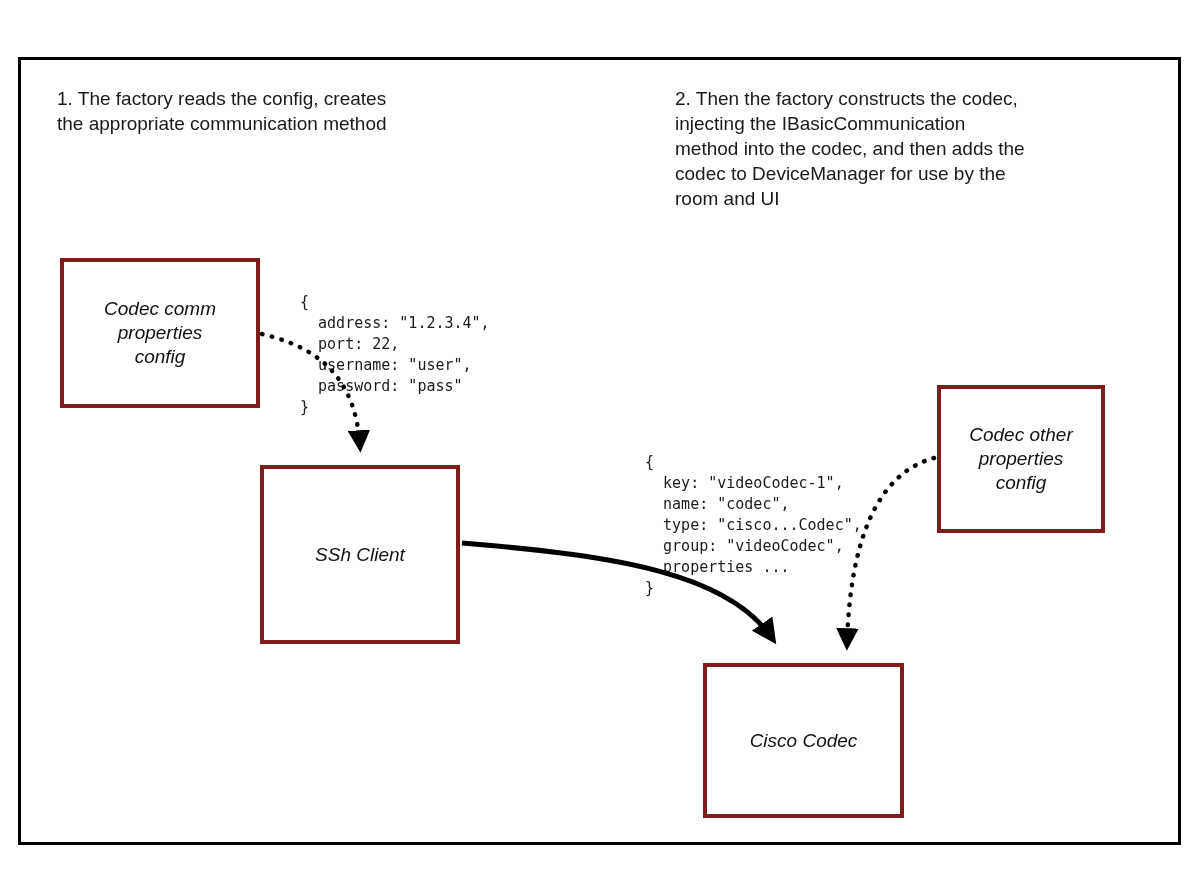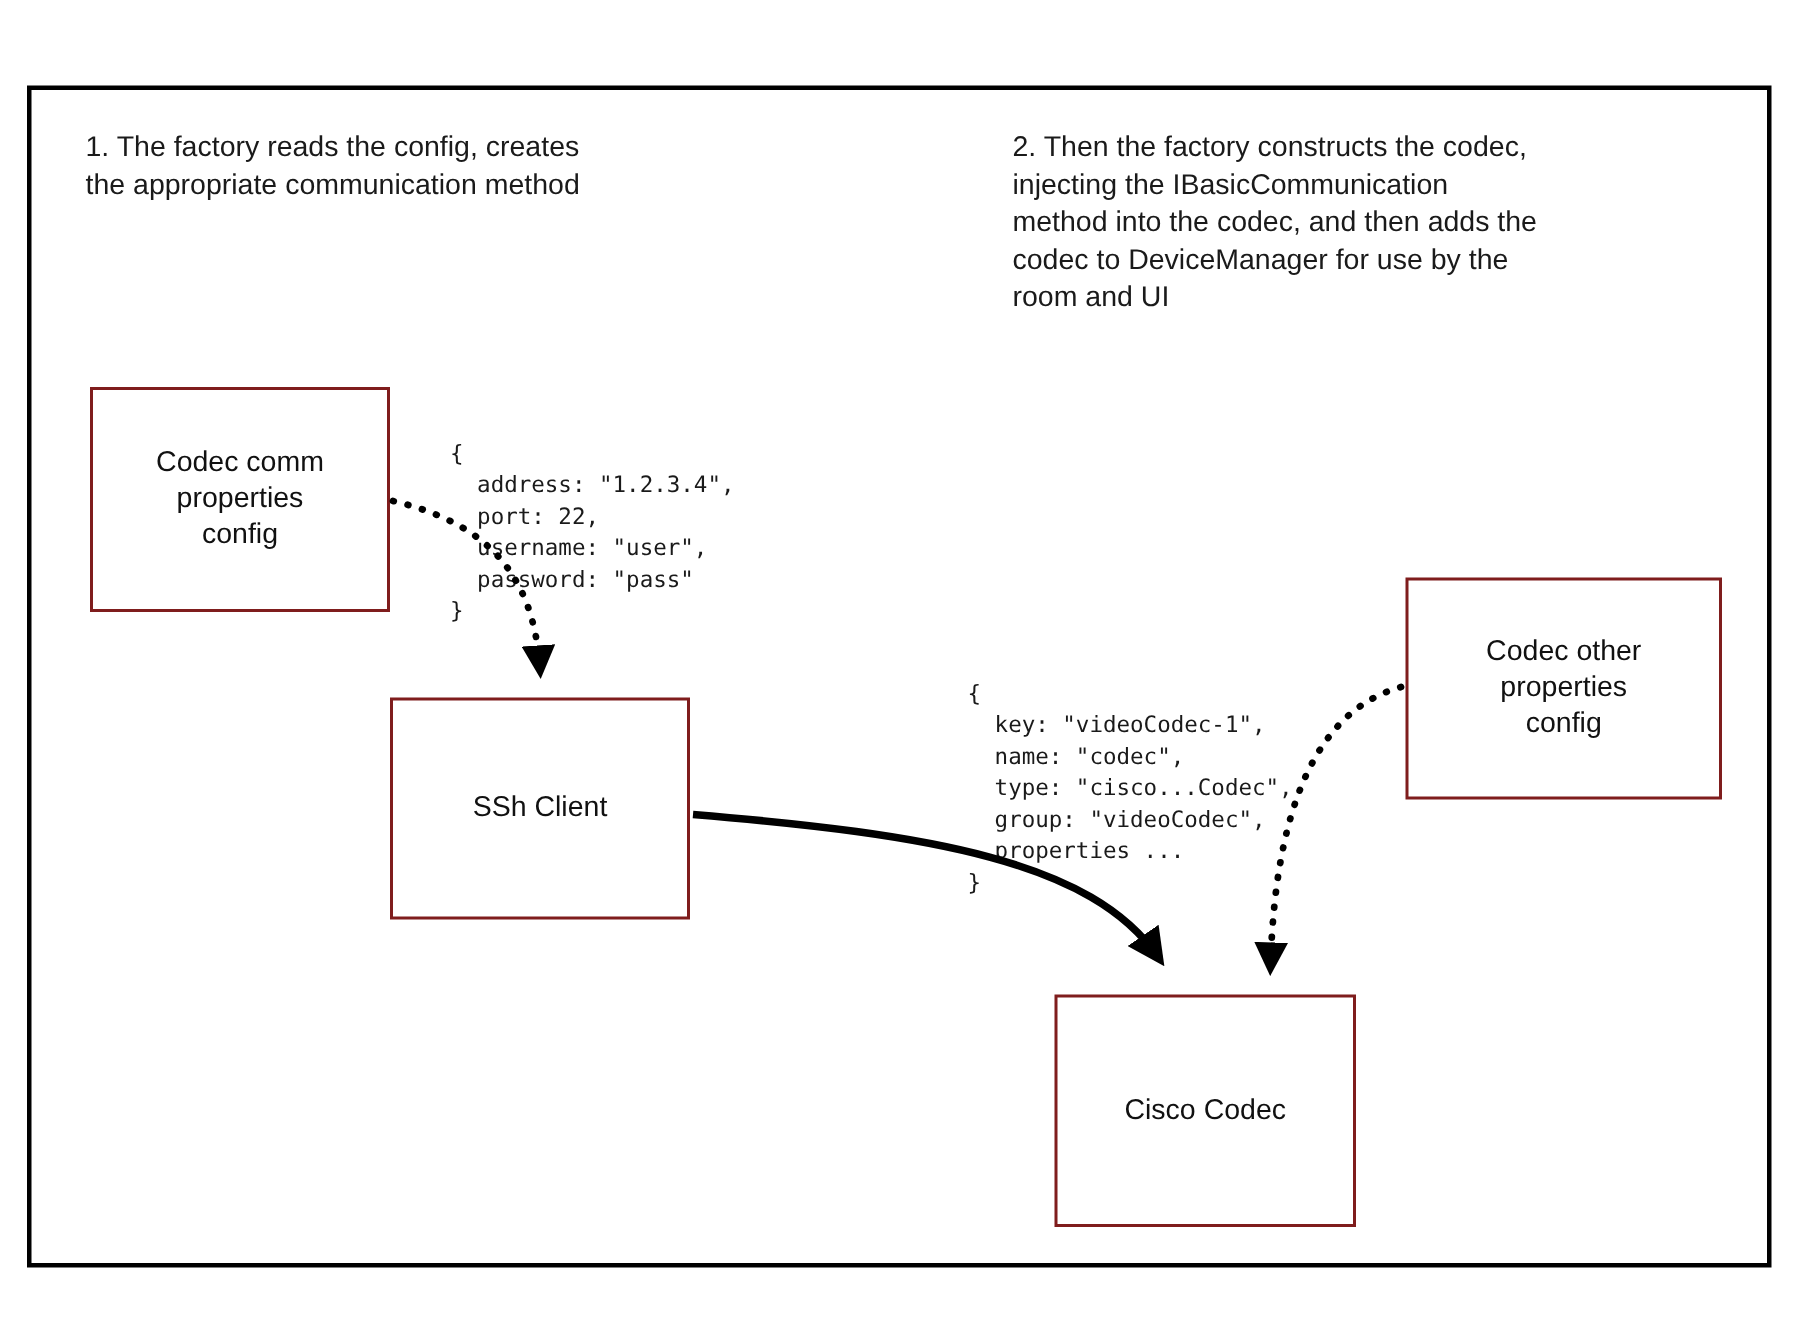--- a/index.html
+++ b/index.html
@@ -28,34 +28,35 @@
     font-size: 19px;
     line-height: 25px;
     color: #1a1a1a;
   }
   .note-1 { left: 57px;  top: 86px;  width: 470px; }
   .note-2 { left: 655px; top: 86px;  width: 480px; margin-left: 20px; }
   .note-3 { left: 945px; top: 686px; width: 215px; }
 
   .box {
     position: absolute;
-    border: 2px solid #7f1d1d;
+    border: 4px solid #7f1d1d;
     background: #ffffff;
     display: flex;
     align-items: center;
     justify-content: center;
     text-align: center;
     font-size: 19px;
     line-height: 24px;
     white-space: pre-line;
     z-index: 2;
+    font-style: italic;
   }
   .box-codec-comm  { left: 60px;  top: 258px; width: 200px; height: 150px; }
-  .box-ssh-client  { left: 260px; top: 465px; width: 200px; height: 148px; }
-  .box-codec-other { left: 937px; top: 385px; width: 211px; height: 148px; }
+  .box-ssh-client  { left: 260px; top: 465px; width: 200px; height: 179px; }
+  .box-codec-other { left: 937px; top: 385px; width: 168px; height: 148px; }
   .box-cisco-codec { left: 703px; top: 663px; width: 201px; height: 155px; }
 
   .code {
     position: absolute;
     font-family: "DejaVu Sans Mono", monospace;
     font-size: 15px;
     line-height: 21px;
     white-space: pre;
     color: #1a1a1a;
     z-index: 1;

